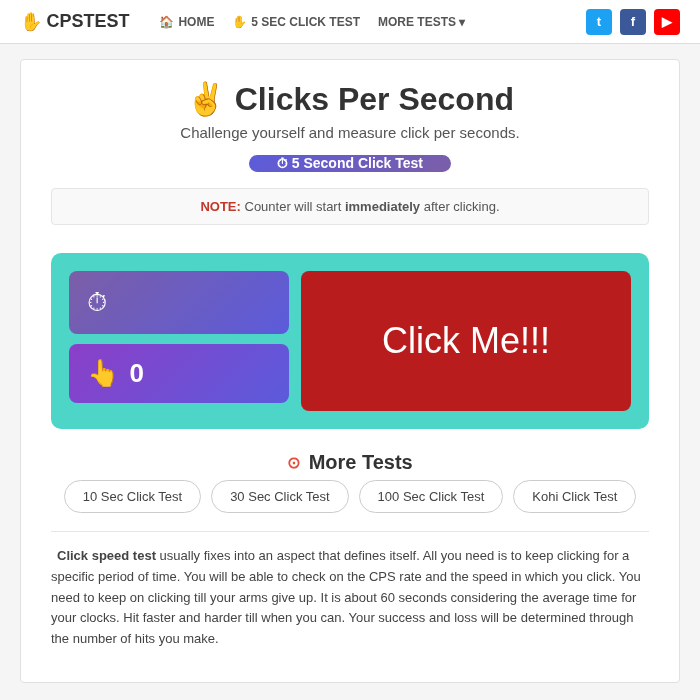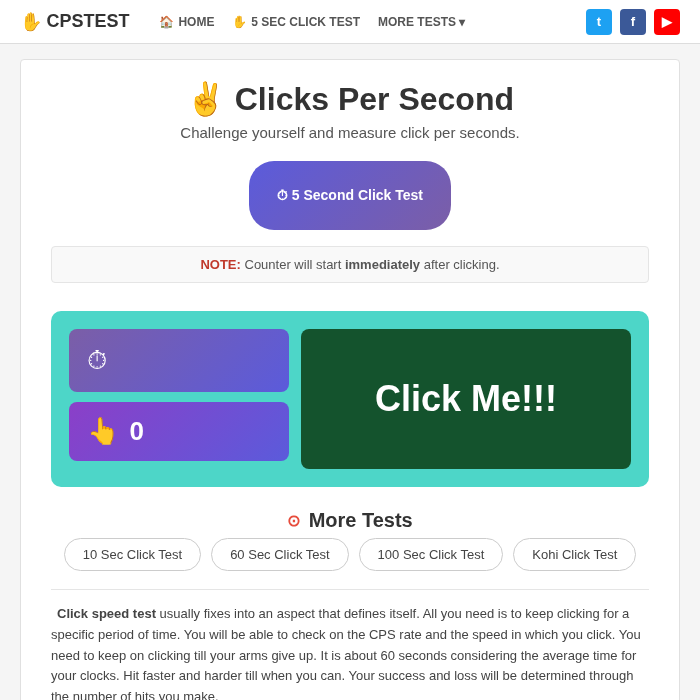--- a/index.html
+++ b/index.html
@@ -91,31 +91,31 @@
       text-align: center;
       font-size: 32px;
       font-weight: bold;
       color: #333;
       margin-bottom: 6px;
     }
     .page-subtitle {
       text-align: center;
       font-size: 15px;
       color: #555;
-      margin-bottom: 20px;
+      margin-bottom: 14px;
     }
 
     .cta-button {
       display: block;
       margin: 0 auto 16px auto;
       background: linear-gradient(135deg, #5b5bdb, #7b5ea7);
       color: white;
       border: none;
       border-radius: 25px;
-      padding: 26px 28px;
+      padding: 0 28px;
       font-size: 14px;
       font-weight: bold;
       cursor: pointer;
       width: fit-content;
     }
 
     .cta-desc {
       text-align: center;
       font-size: 13px;
       color: #666;
@@ -170,27 +170,27 @@
       padding: 14px 18px;
       display: flex;
       align-items: center;
       gap: 10px;
       color: white;
     }
     .stat-icon { font-size: 26px; }
     .stat-value { font-size: 26px; font-weight: bold; }
     .click-button {
       flex: 1;
-      background: #14532d;
+      background: #b91c1c;
       border-radius: 8px;
       display: flex;
       align-items: center;
       justify-content: center;
       font-size: 36px;
-      font-weight: bold;
+      font-weight: normal;
       color: white;
       cursor: pointer;
       border: none;
       min-height: 140px;
     }
 
     
     .more-tests-section {
       text-align: center;
       margin-bottom: 18px;
@@ -308,21 +308,21 @@
     <button class="click-button">Click Me!!!</button>
   </div>
 
   <div class="more-tests-section">
     <div class="more-tests-title">
       <span class="circle-icon">⊙</span>
       <span>More Tests</span>
     </div>
     <div class="test-buttons">
       <button class="test-btn">10 Sec Click Test</button>
-      <button class="test-btn">60 Sec Click Test</button>
+      <button class="test-btn">30 Sec Click Test</button>
       <button class="test-btn">100 Sec Click Test</button>
       <button class="test-btn">Kohi Click Test</button>
     </div>
   </div>
 
   <hr class="divider">
 
   <div class="description">
     <p>
       <span class="bold">Click speed test</span><span> usually fixes into an aspect that defines itself. All you need is to keep clicking for a specific period of time. You will be able to check on the CPS rate and the speed in which you click. You need to keep on clicking till your arms give up. It is about 60 seconds considering the average time for your clocks. Hit faster and harder till when you can. Your success and loss will be determined through the number of hits you make.</span>

